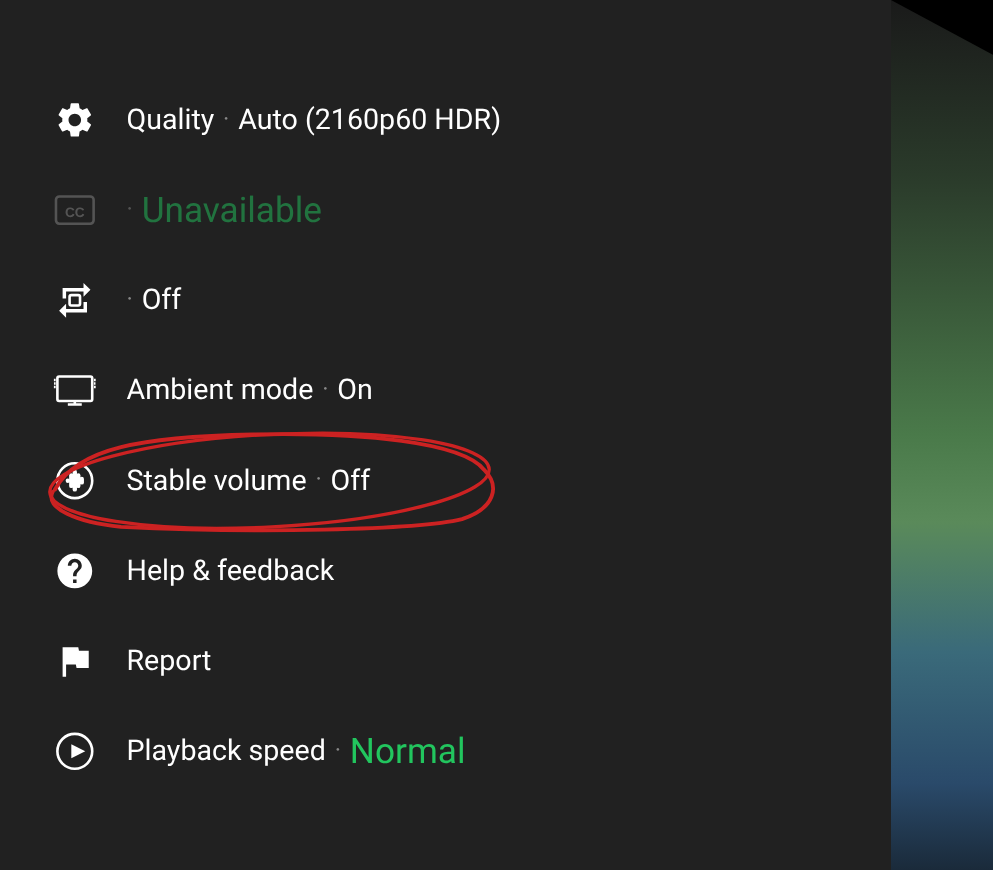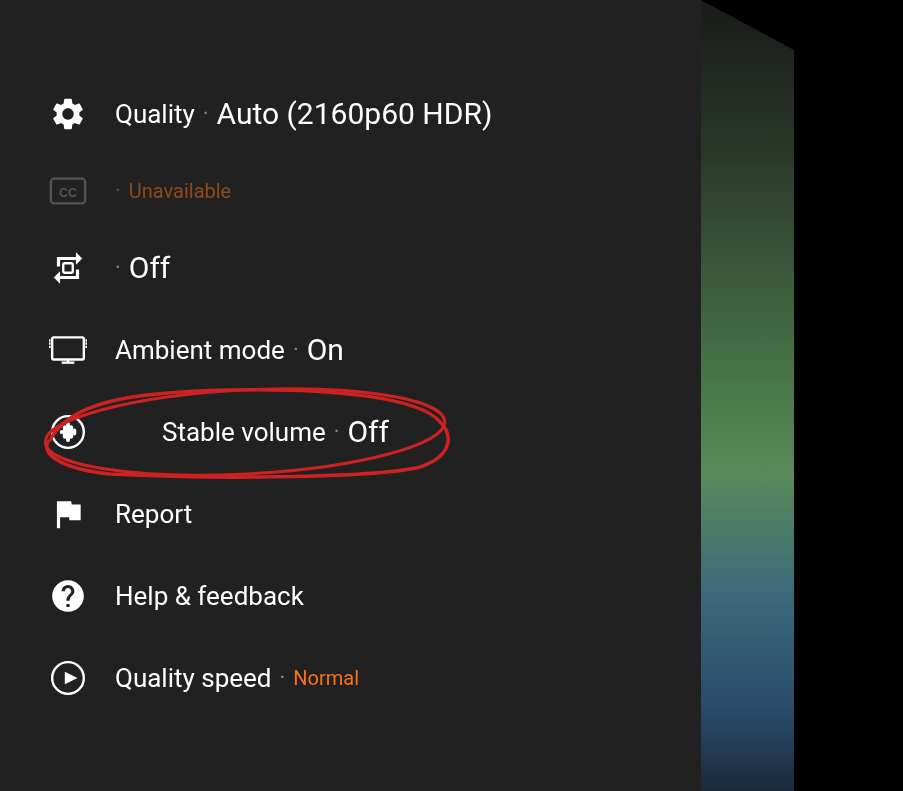--- a/index.html
+++ b/index.html
@@ -7,21 +7,21 @@
     body {
       width: 903px;
       height: 791px;
       background: #000;
       font-family: 'Roboto', Arial, sans-serif;
       overflow: hidden;
       display: flex;
     }
 
     .menu-panel {
-      width: 701px;
+      width: 810px;
       height: 791px;
       background: #212121;
       display: flex;
       flex-direction: column;
       justify-content: center;
       padding: 10px 0;
       position: relative;
       flex-shrink: 0;
     }
 
@@ -91,27 +91,27 @@
       color: #fff;
       font-weight: 400;
     }
 
     .menu-text .separator {
       color: #888;
       font-size: 22px;
     }
 
     .menu-text .sub-value {
-      color: #f97316;
-      font-size: 20px;
+      color: #22c55e;
+      font-size: 32px;
     }
 
     .menu-text .sub-value-white {
       color: #fff;
-      font-size: 30px;
+      font-size: 26px;
     }
 
     
     svg {
       fill: #fff;
     }
 
     .disabled svg {
       fill: #888;
     }
@@ -120,21 +120,20 @@
     .circle-annotation {
       position: absolute;
       top: 50%;
       left: 50%;
       transform: translate(-50%, -50%);
       pointer-events: none;
     }
 
     .stable-volume-row {
       position: relative;
-      gap: 47px;
     }
   </style>
 </head>
 <body>
 
 <div class="menu-panel">
 
   <div class="menu-item">
     <div class="icon-wrapper">
       <svg width="38" height="38" viewBox="0 0 24 24">
@@ -217,48 +216,48 @@
     <svg class="circle-annotation" width="430" height="100" viewBox="0 0 430 100" style="position:absolute; top:50%; left:30px; transform:translateY(-50%); pointer-events:none;">
       <ellipse cx="215" cy="50" rx="200" ry="42" fill="none" stroke="#cc2222" stroke-width="3" stroke-dasharray="none" style="filter: none;" transform="rotate(-3, 215, 50)"></ellipse>
 
       <path d="M 20 58 C 40 20, 100 10, 200 8 C 300 6, 390 15, 410 40 C 425 55, 420 75, 390 85 C 350 95, 200 98, 80 92 C 40 88, 10 75, 18 60" fill="none" stroke="#cc2222" stroke-width="3.5" stroke-linecap="round" stroke-linejoin="round"></path>
     </svg>
   </div>
 
   <div class="menu-item">
     <div class="icon-wrapper">
       <svg width="38" height="38" viewBox="0 0 24 24">
+        <path d="M12 2C6.48 2 2 6.48 2 12s4.48 10 10 10 10-4.48 10-10S17.52 2 12 2zm1 17h-2v-2h2v2zm2.07-7.75l-.9.92C13.45 12.9 13 13.5 13 15h-2v-.5c0-1.1.45-2.1 1.17-2.83l1.24-1.26c.37-.36.59-.86.59-1.41 0-1.1-.9-2-2-2s-2 .9-2 2H8c0-2.21 1.79-4 4-4s4 1.79 4 4c0 .88-.36 1.68-.93 2.25z"></path>
+      </svg>
+    </div>
+    <div class="menu-text">
+      <span>Help &amp; feedback</span>
+    </div>
+  </div>
+
+  <div class="menu-item">
+    <div class="icon-wrapper">
+      <svg width="38" height="38" viewBox="0 0 24 24">
         <path d="M14.4 6L14 4H5v17h2v-7h5.6l.4 2h7V6z"></path>
       </svg>
     </div>
     <div class="menu-text">
       <span>Report</span>
-    </div>
-  </div>
-
-  <div class="menu-item">
-    <div class="icon-wrapper">
-      <svg width="38" height="38" viewBox="0 0 24 24">
-        <path d="M12 2C6.48 2 2 6.48 2 12s4.48 10 10 10 10-4.48 10-10S17.52 2 12 2zm1 17h-2v-2h2v2zm2.07-7.75l-.9.92C13.45 12.9 13 13.5 13 15h-2v-.5c0-1.1.45-2.1 1.17-2.83l1.24-1.26c.37-.36.59-.86.59-1.41 0-1.1-.9-2-2-2s-2 .9-2 2H8c0-2.21 1.79-4 4-4s4 1.79 4 4c0 .88-.36 1.68-.93 2.25z"></path>
-      </svg>
-    </div>
-    <div class="menu-text">
-      <span>Help &amp; feedback</span>
     </div>
   </div>
 
   <div class="menu-item">
     <div class="icon-wrapper">
       <svg width="38" height="38" viewBox="0 0 24 24">
         <circle cx="12" cy="12" r="10" fill="none" stroke="#fff" stroke-width="1.5"></circle>
         <polygon points="10,8 18,12 10,16" fill="#fff"></polygon>
       </svg>
     </div>
     <div class="menu-text">
-      <span>Quality speed</span>
+      <span>Playback speed</span>
       <span class="separator">·</span>
       <span class="sub-value">Normal</span>
     </div>
   </div>
 
 </div>
 
 <div class="right-panel">
   <div class="black-triangle"></div>
   <div class="right-panel-image"></div>

